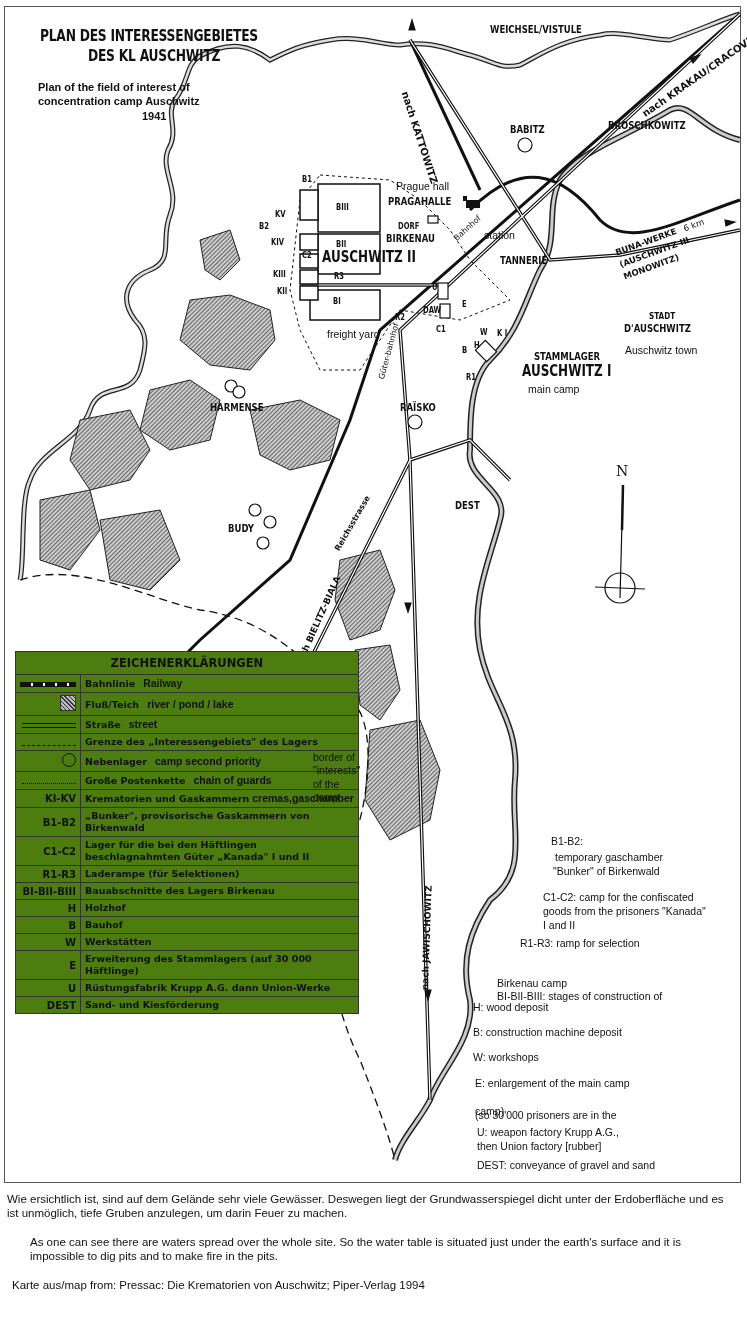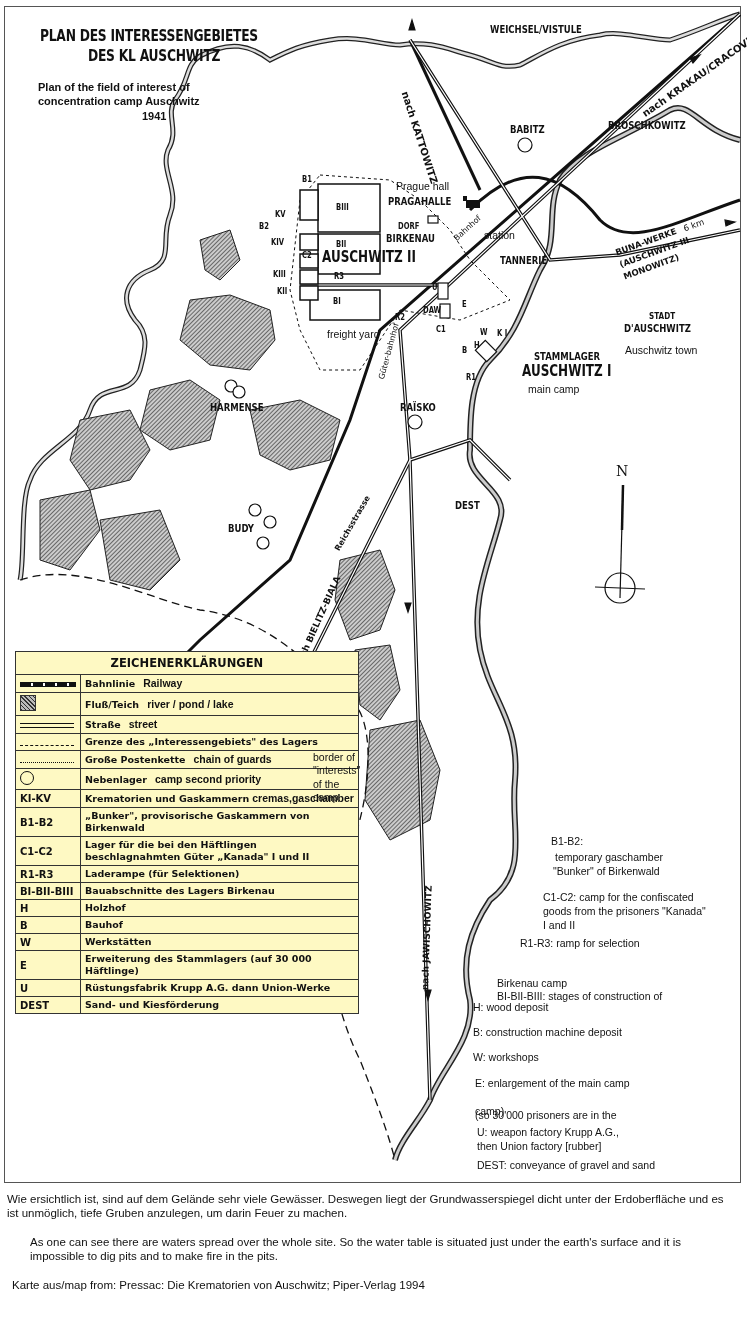--- a/index.html
+++ b/index.html
@@ -5,23 +5,23 @@
   html, body { margin:0; padding:0; background:#fff; }
   body { width:747px; height:1317px; position:relative; overflow:hidden; font-family:"Liberation Sans", sans-serif; color:#111; }
   .frame { position:absolute; left:4px; top:6px; width:737px; height:1177px; border:1.5px solid #555; box-sizing:border-box; }
   svg.map { position:absolute; left:0; top:0; }
   .abs { position:absolute; white-space:nowrap; }
   .title { font-family:"DejaVu Sans", sans-serif; font-weight:bold; font-size:15px; letter-spacing:-0.3px; line-height:20px; transform:scaleX(0.82); transform-origin:left top; }
   .sub { font-weight:bold; font-size:11px; line-height:14px; }
   .place { font-family:"DejaVu Sans", sans-serif; font-weight:bold; font-size:10px; transform:scaleX(0.85); transform-origin:left top; }
   .bigplace { font-family:"DejaVu Sans", sans-serif; font-weight:bold; font-size:15px; transform:scaleX(0.8); transform-origin:left top; }
   .note { font-size:10.5px; line-height:13px; }
-  .legend { position:absolute; left:15px; top:651px; width:294px; border-collapse:collapse; font-family:"DejaVu Sans", sans-serif; background:#fef9c3; }
+  .legend { position:absolute; left:15px; top:651px; width:294px; border-collapse:collapse; font-family:"DejaVu Sans", sans-serif; background:#4d7c0f; }
   .legend td { border:1.5px solid #333; font-size:9.5px; padding:2px 4px; vertical-align:middle; }
-  .legend td.sym { width:68px; text-align:left; font-weight:bold; font-size:10px;margin-top:33px; }
+  .legend td.sym { width:68px; text-align:right; font-weight:bold; font-size:10px;margin-top:33px; }
   .legend td.de { font-weight:bold; line-height:12px; }
   .legend th { border:1.5px solid #333; font-size:11.5px; padding:4px; text-align:center; font-weight:bold; }
   .legend .en { font-family:"Liberation Sans", sans-serif; font-weight:bold; font-size:10.5px; margin-left:8px; }
   .hatch { display:inline-block; width:14px; height:14px; border:1px solid #333;
            background:repeating-linear-gradient(45deg,#333 0 1px,#bbb 1px 3px); }
   .rail { display:inline-block; width:54px; height:3px; background:repeating-linear-gradient(90deg,#111 0 10px,#fff 10px 12px); border:1px solid #111; }
   .road { display:inline-block; width:54px; height:3px; border-top:1px solid #111; border-bottom:1px solid #111; }
   .dash { display:inline-block; width:54px; border-top:1.5px dashed #111; }
   .dot { display:inline-block; width:54px; border-top:1.5px dotted #111; }
   .circ { display:inline-block; width:12px; height:12px; border:1.2px solid #111; border-radius:50%; }
@@ -211,26 +211,26 @@
       </tr>
   <tr>
         <td class="sym"><span class="road"></span></td>
         <td class="de"><span>Straße</span><span class="en">street</span></td>
       </tr>
   <tr>
         <td class="sym"><span class="dash"></span></td>
         <td class="de"><span>Grenze des „Interessengebiets" des Lagers</span></td>
       </tr>
   <tr>
+        <td class="sym"><span class="circ"></span></td>
+        <td class="de"><span>Nebenlager</span><span class="en">camp second priority</span></td>
+      </tr>
+  <tr>
         <td class="sym"><span class="dot"></span></td>
         <td class="de"><span>Große Postenkette</span><span class="en">chain of guards</span></td>
-      </tr>
-  <tr>
-        <td class="sym"><span class="circ"></span></td>
-        <td class="de"><span>Nebenlager</span><span class="en">camp second priority</span></td>
       </tr>
   <tr>
         <td class="sym">KI-KV</td>
         <td class="de" style="white-space:nowrap;"><span>Krematorien und Gaskammern</span><span class="en" style="margin-left:3px;">cremas,gaschamber</span></td>
       </tr>
   <tr>
         <td class="sym">B1-B2</td>
         <td class="de">„Bunker", provisorische Gaskammern von Birkenwald</td>
       </tr>
   <tr>

